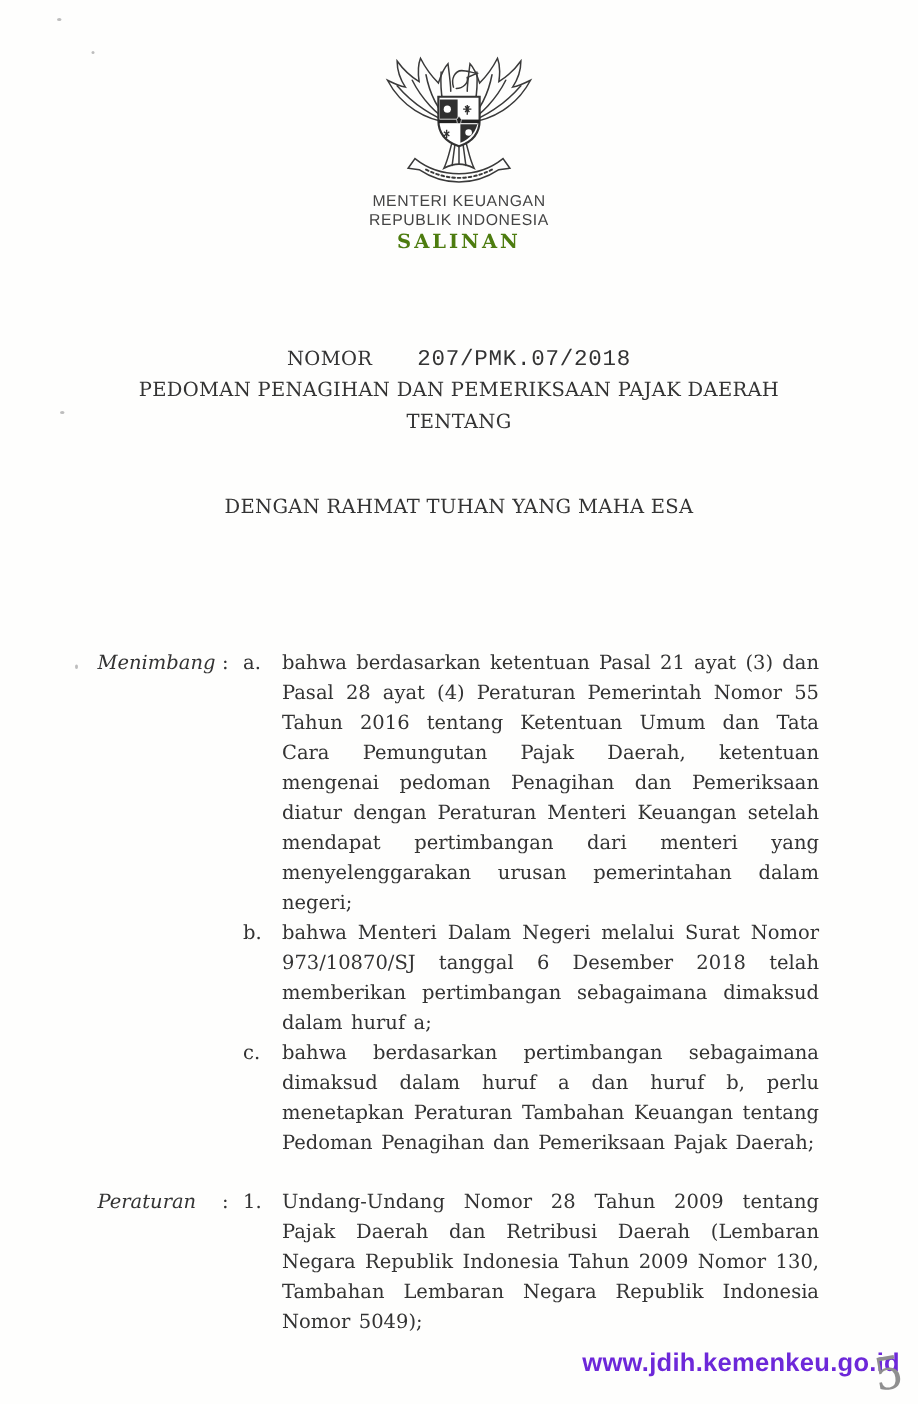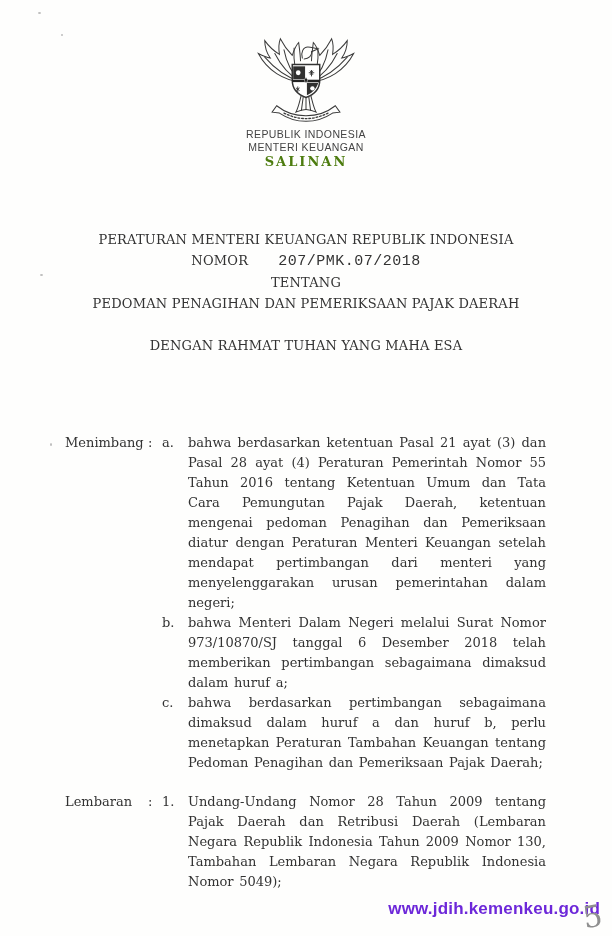--- a/index.html
+++ b/index.html
@@ -11,28 +11,28 @@
   .letterhead{position:absolute;top:36px;left:0;width:612px;text-align:center;}
   .emblem-wrap{width:110px;height:90px;margin:0 auto 2px auto;}
   .ministry-line{font-family:"Liberation Sans", sans-serif;font-size:10.5px;line-height:12.5px;
     color:#444;letter-spacing:.4px;}
   .salinan{font-size:13px;font-weight:bold;letter-spacing:2px;color:#4d7c0f;margin-top:1px;}
   
   .title-block{position:absolute;top:229px;left:66px;width:480px;text-align:center;
     font-size:13px;line-height:21px;letter-spacing:.2px;color:#333;}
   .nomor-gap{display:inline-block;width:30px;}
   .mono{font-family:Liberation Mono, monospace;font-size:15px;letter-spacing:.5px;}
-  .invocation{margin-top:21px;}
+  .invocation{margin-top:36px;}
   .issuer{margin-top:20px;}
   
   .body-block{position:absolute;top:433px;left:65px;width:481px;font-size:13px;
     line-height:20px;color:#333;}
   .section{display:flex;align-items:flex-start;}
   .section + .section{margin-top:19px;}
-  .sec-label{width:83px;flex:0 0 83px;}
+  .sec-label{width:83px;flex:0 0 83px;font-style:italic;}
   .sec-colon{width:14px;flex:0 0 14px;}
   .sec-items{flex:1;}
   .item{display:flex;align-items:flex-start;}
   .item-marker{width:26px;flex:0 0 26px;}
   .item-text{flex:1;text-align:justify;word-spacing:1.5px;}
   
   .site-link{position:absolute;right:12px;bottom:17px;
     font-family:"Liberation Sans", sans-serif;font-weight:bold;font-size:17px;
     color:#6d28d9;text-decoration:none;letter-spacing:.2px;}
   .page-mark{position:absolute;right:10px;bottom:4px;font-size:30px;color:#8f8f8f;
@@ -77,32 +77,31 @@
           <path d="M61,51 L74,51 L74,48 C73,56 68,61.5 61,64.5 Z" fill="#303030"></path>
           <rect x="45" y="47.6" width="30" height="2.6" fill="#222"></rect>
           <circle cx="51.5" cy="40" r="2.6" fill="#ffffff"></circle>
           <path d="M66,37 l0,7 M63,40 l6,0 M64.5,37.8 l3,4.4 M67.5,37.8 l-3,4.4" stroke="#303030" stroke-width="1"></path>
           <path d="M51,55 l0,6 M49,56.5 l4,3 M53,56.5 l-4,3" stroke="#303030" stroke-width="1"></path>
           <circle cx="67" cy="57" r="2.4" fill="#ffffff"></circle>
           <path d="M60,45 l1.8,2.5 -0.7,3 -2.2,0 -0.7,-3 Z" fill="#222" stroke="#fff" stroke-width="0.5"></path>
         </g>
       </svg>
     </div>
+    <div class="ministry-line">MENTERI KEUANGAN</div>
     <div class="ministry-line">REPUBLIK INDONESIA</div>
-    <div class="ministry-line">MENTERI KEUANGAN</div>
     <div class="salinan">SALINAN</div>
   </div>
 
   <div class="title-block">
-    <div>PERATURAN MENTERI KEUANGAN REPUBLIK INDONESIA</div>
     <div>
       <span>NOMOR</span><span class="nomor-gap"></span><span class="mono">207/PMK.07/2018</span>
     </div>
+    <div>PEDOMAN PENAGIHAN DAN PEMERIKSAAN PAJAK DAERAH</div>
     <div>TENTANG</div>
-    <div>PEDOMAN PENAGIHAN DAN PEMERIKSAAN PAJAK DAERAH</div>
     <div class="invocation">DENGAN RAHMAT TUHAN YANG MAHA ESA</div>
   </div>
 
   <div class="body-block">
 
     <div class="section">
       <div class="sec-label">Menimbang</div>
       <div class="sec-colon">:</div>
       <div class="sec-items">
         <div class="item">
@@ -114,21 +113,21 @@
           <div class="item-text">bahwa Menteri Dalam Negeri melalui Surat Nomor 973/10870/SJ tanggal 6 Desember 2018 telah memberikan pertimbangan sebagaimana dimaksud dalam huruf a;</div>
         </div>
         <div class="item">
           <div class="item-marker">c.</div>
           <div class="item-text">bahwa berdasarkan pertimbangan sebagaimana dimaksud dalam huruf a dan huruf b, perlu menetapkan Peraturan Tambahan Keuangan tentang Pedoman Penagihan dan Pemeriksaan Pajak Daerah;</div>
         </div>
       </div>
     </div>
 
     <div class="section">
-      <div class="sec-label">Lembaran</div>
+      <div class="sec-label">Peraturan</div>
       <div class="sec-colon">:</div>
       <div class="sec-items">
         <div class="item">
           <div class="item-marker">1.</div>
           <div class="item-text">Undang-Undang Nomor 28 Tahun 2009 tentang Pajak Daerah dan Retribusi Daerah (Lembaran Negara Republik Indonesia Tahun 2009 Nomor 130, Tambahan Lembaran Negara Republik Indonesia Nomor 5049);</div>
         </div>
       </div>
     </div>
 
   </div>

